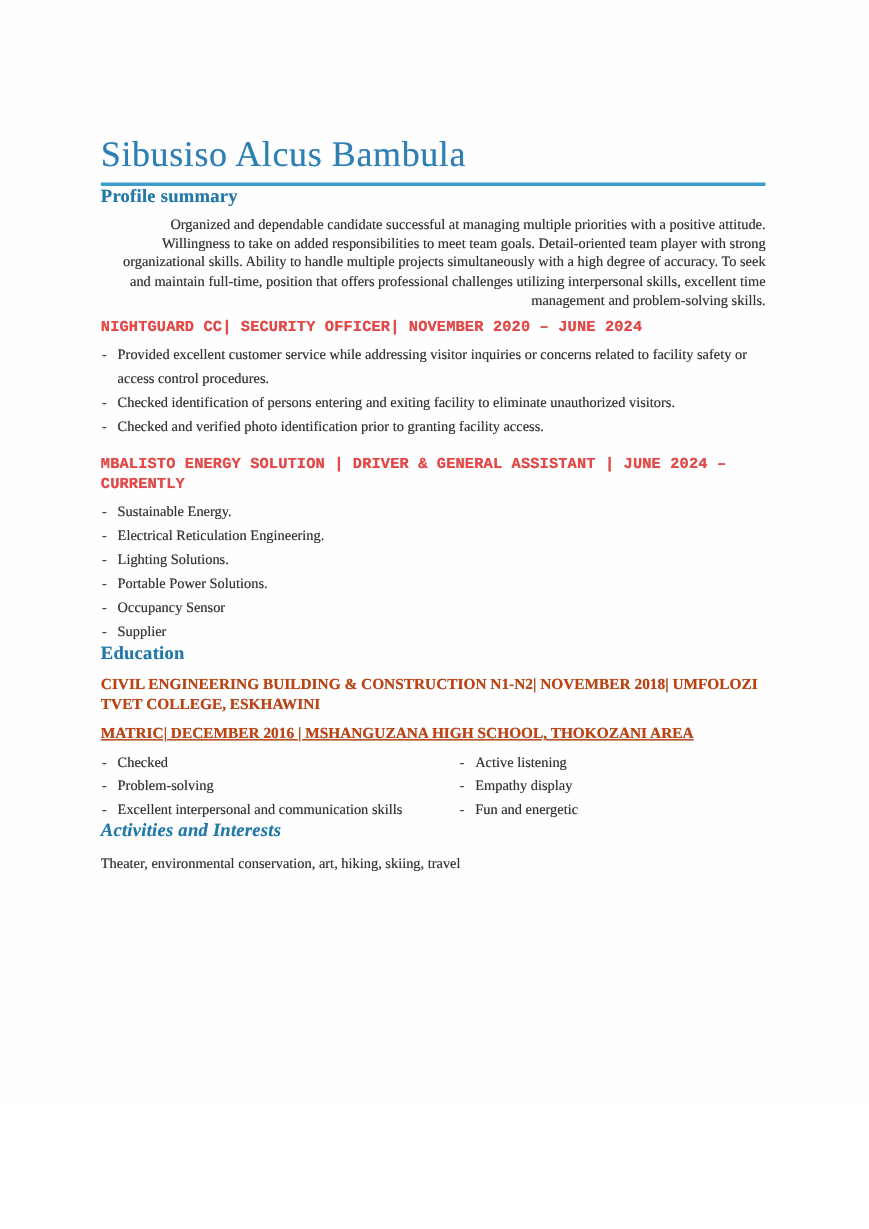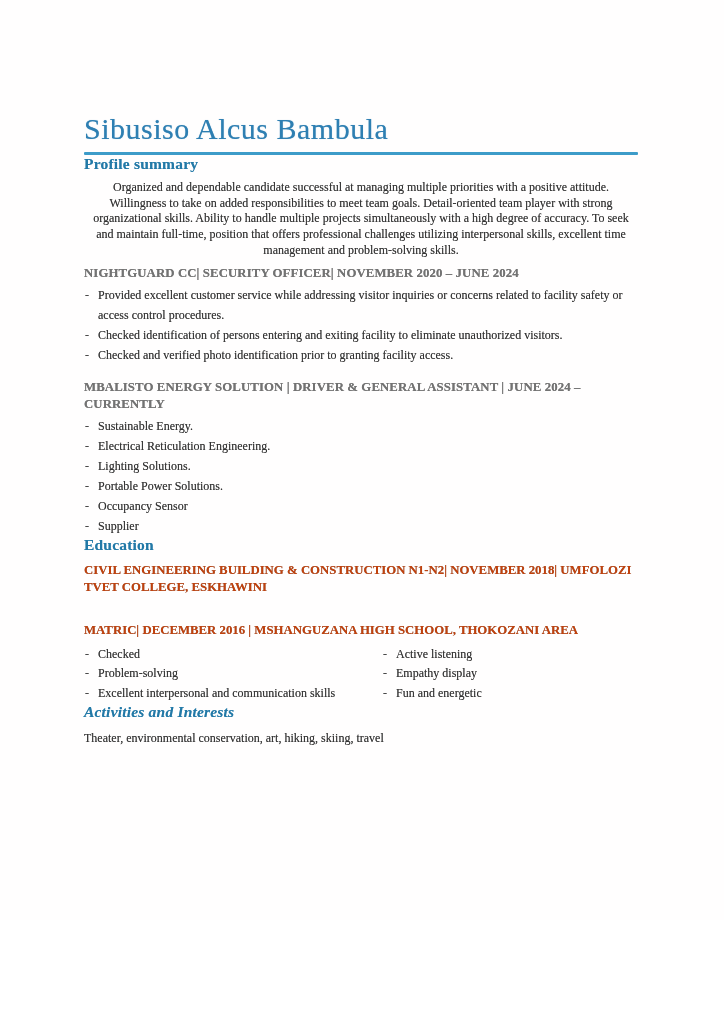--- a/index.html
+++ b/index.html
@@ -54,32 +54,33 @@
   .sec-experience { margin-top: 21px; }
   .sec-education  { margin-top: 26px; }
   .sec-skills     { margin-top: 26px; }
   .sec-activities { margin-top: 42px; font-style: italic; }
 
   p.body-par {
     margin: 7px 0 0 0;
     font-size: 12px;
     line-height: 15.7px;
     color: #333333;
-    text-align: center;
+    text-align: right;
   }
 
   .job { margin-top: 6px; }
   .job + .job { margin-top: 14px; }
   h3.job-title {
     margin: 0;
     font-size: 12.8px;
     font-weight: bold;
-    color: #737373;
+    color: #ef4444;
     line-height: 16.5px;
     letter-spacing: 0.1px;
+    font-family: Liberation Mono, monospace;
   }
   ul.bullets {
     list-style: none;
     margin: 4px 0 0 0;
     padding: 0;
   }
   ul.bullets li {
     position: relative;
     padding-left: 14px;
     font-size: 12px;
@@ -93,21 +94,21 @@
     color: #444444;
   }
 
   .edu-entry {
     margin: 8px 0 0 0;
     font-size: 12.8px;
     font-weight: bold;
     color: #c2410c;
     line-height: 16.5px;
   }
-  .edu-entry + .edu-entry { margin-top: 27px; }
+  .edu-entry + .edu-entry { margin-top: 8px; text-decoration: underline; }
 
   .skills-grid {
     display: grid;
     grid-template-columns: 298px 1fr;
     margin-top: 6px;
   }
   .skills-grid ul.bullets { margin-top: 0; }
   .skills-grid ul.bullets li { line-height: 19.5px; }
 
   p.activities-text {

